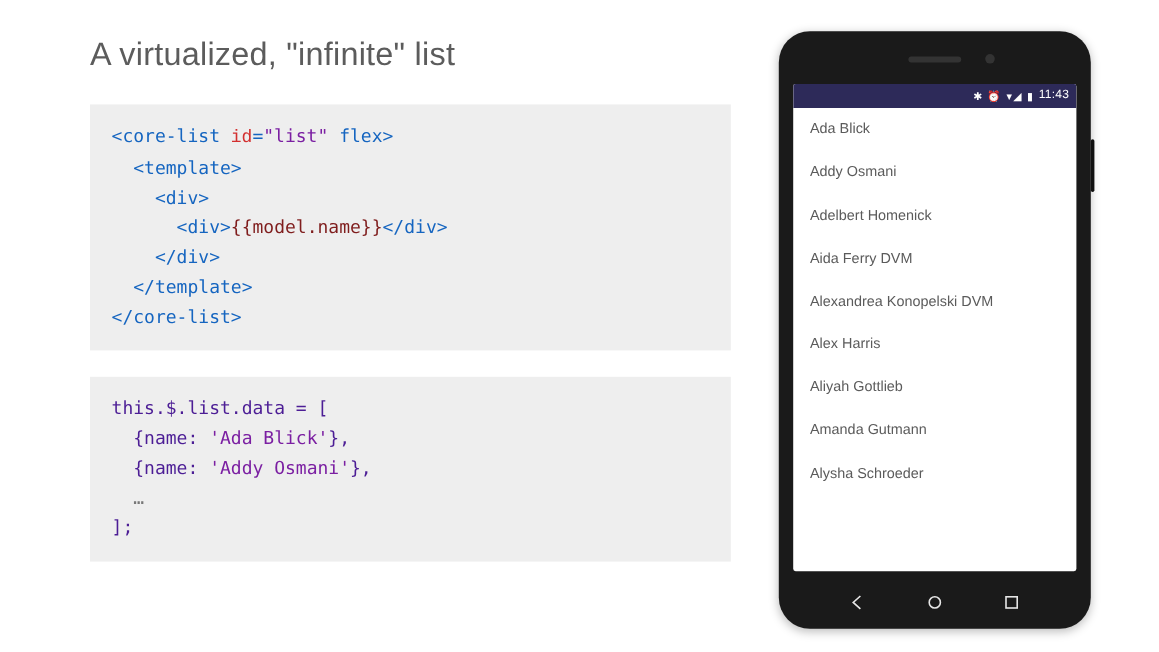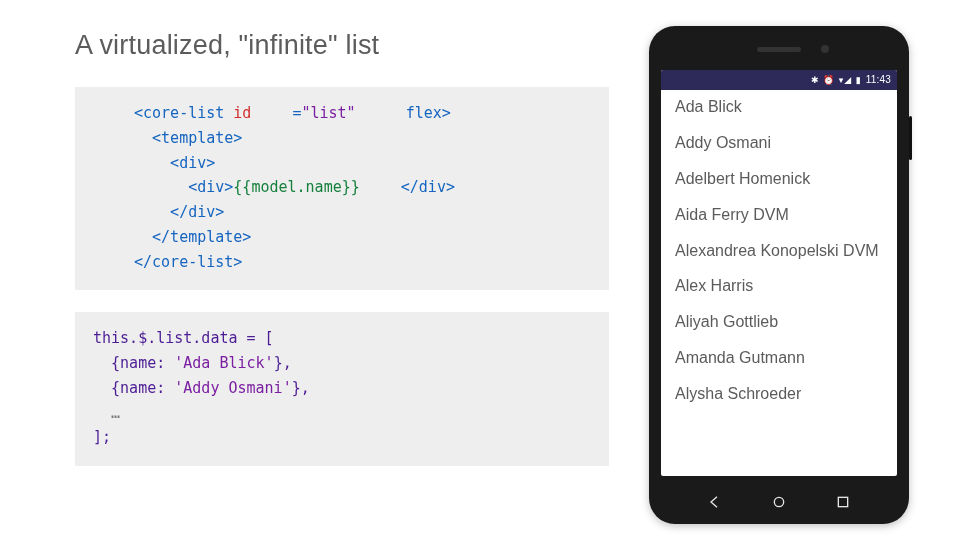--- a/index.html
+++ b/index.html
@@ -31,24 +31,24 @@
   .codeblock {
     background: #eeeeee;
     padding: 14px 18px 16px 18px;
     font-family: "Menlo","Consolas",monospace;
     font-size: 15px;
     line-height: 1.65;
     color: #222;
     margin-bottom: 22px;
     white-space: pre;
   }
-  .t-tag   { color: #1565c0; margin-left: 41px; }    
-  .t-attr  { color: #d32f2f; }    
+  .t-tag   { color: #1565c0; }    
+  .t-attr  { color: #d32f2f; font-family: Liberation Mono, monospace; }    
   .t-val   { color: #7b1fa2; }    
-  .t-expr  { color: #15803d; }    
+  .t-expr  { color: #7f1d1d; }    
   .t-key   { color: #4c1d95; }
   .t-str   { color: #7b1fa2; margin-top: 14px; }    
   .t-dim   { color: #777; }
 
   
   .phone-wrap {
     flex: 0 0 auto;
     width: 262px;
     position: relative;
     align-self: center;
@@ -118,21 +118,21 @@
     letter-spacing: 0.2px;
   }
   .statusbar .icons { font-size: 9px; letter-spacing: 1px; }
   .list {
     flex: 1 1 auto;
     overflow: hidden;
   }
   .row {
     height: 35.8px;
     padding: 0 14px;
-    font-size: 16px;
+    font-size: 12px;
     color: #5b5b5b;
     display: flex;
     align-items: center;
     border-bottom: 0;
   }
 </style>
 </head>
 <body>
 
 <div class="slide">

